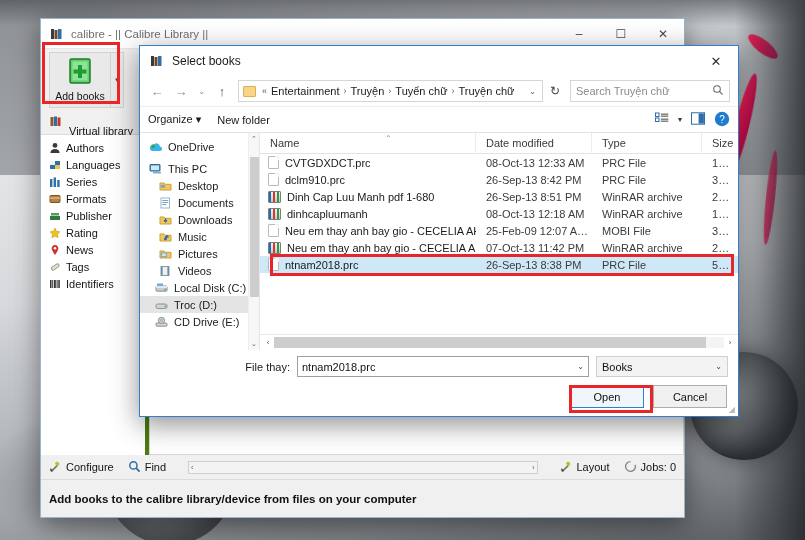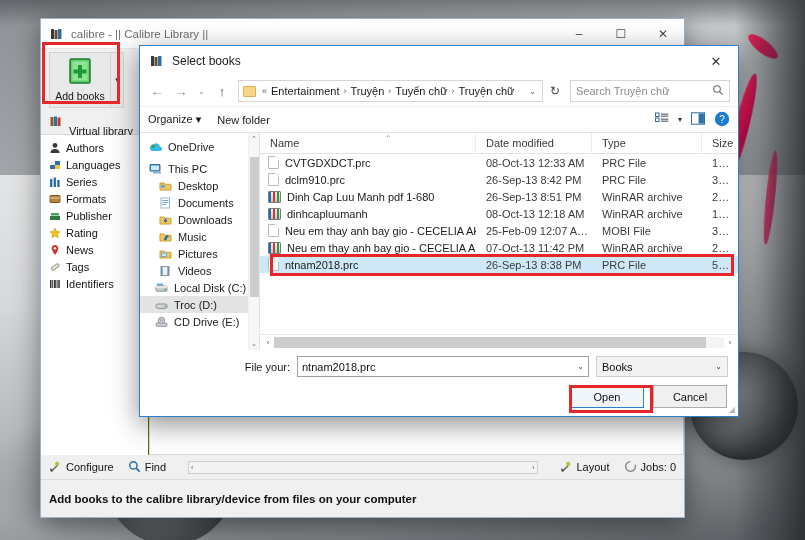--- a/index.html
+++ b/index.html
@@ -95,21 +95,21 @@
   }
 
   #calibre-vl-bar{
     height:24px; background:#f0f0f0; display:flex; align-items:center;
     padding-left:9px; border-bottom:1px solid #dcdcdc; flex:none; gap:6px;
   }
   #vl-text{ font-size:11px; color:#141414;margin-top:16px; }
 
   #calibre-body{ flex:1; display:flex; background:#f0f0f0; min-height:0; }
   #calibre-sidebar{
-    width:108px; background:#ffffff; border-right:1px solid #4d7c0f;
+    width:108px; background:#ffffff; border-right:4px solid #4d7c0f;
     padding-top:4px; flex:none;
   }
   .side-item{
     height:17px; display:flex; align-items:center; padding-left:7px; gap:5px;
     font-size:11px; color:#141414;
   }
   .side-icon{ width:13px; height:13px; display:flex; align-items:center; justify-content:center; flex:none;}
   #calibre-content{ flex:1; background:#ffffff; border:1px solid #d8d8d8; margin:0; }
 
   #calibre-statusarea{ flex:none; background:#f0f0f0; }
@@ -784,21 +784,21 @@
         <div id="hsb-track">
           <div id="hsb-thumb"></div>
         </div>
         <span class="hsb-arrow">›</span>
       </div>
     </div>
   </div>
 
   <div id="fd-bottom">
     <div id="fd-filerow">
-      <span id="fd-filelabel">File your:</span>
+      <span id="fd-filelabel">File thay:</span>
       <div id="fd-filename">
         <span>ntnam2018.prc</span>
         <span id="fd-filename-chev">⌄</span>
       </div>
       <div id="fd-filter">
         <span>Books</span>
         <span id="fd-filter-chev">⌄</span>
       </div>
     </div>
     <div id="fd-btnrow">

